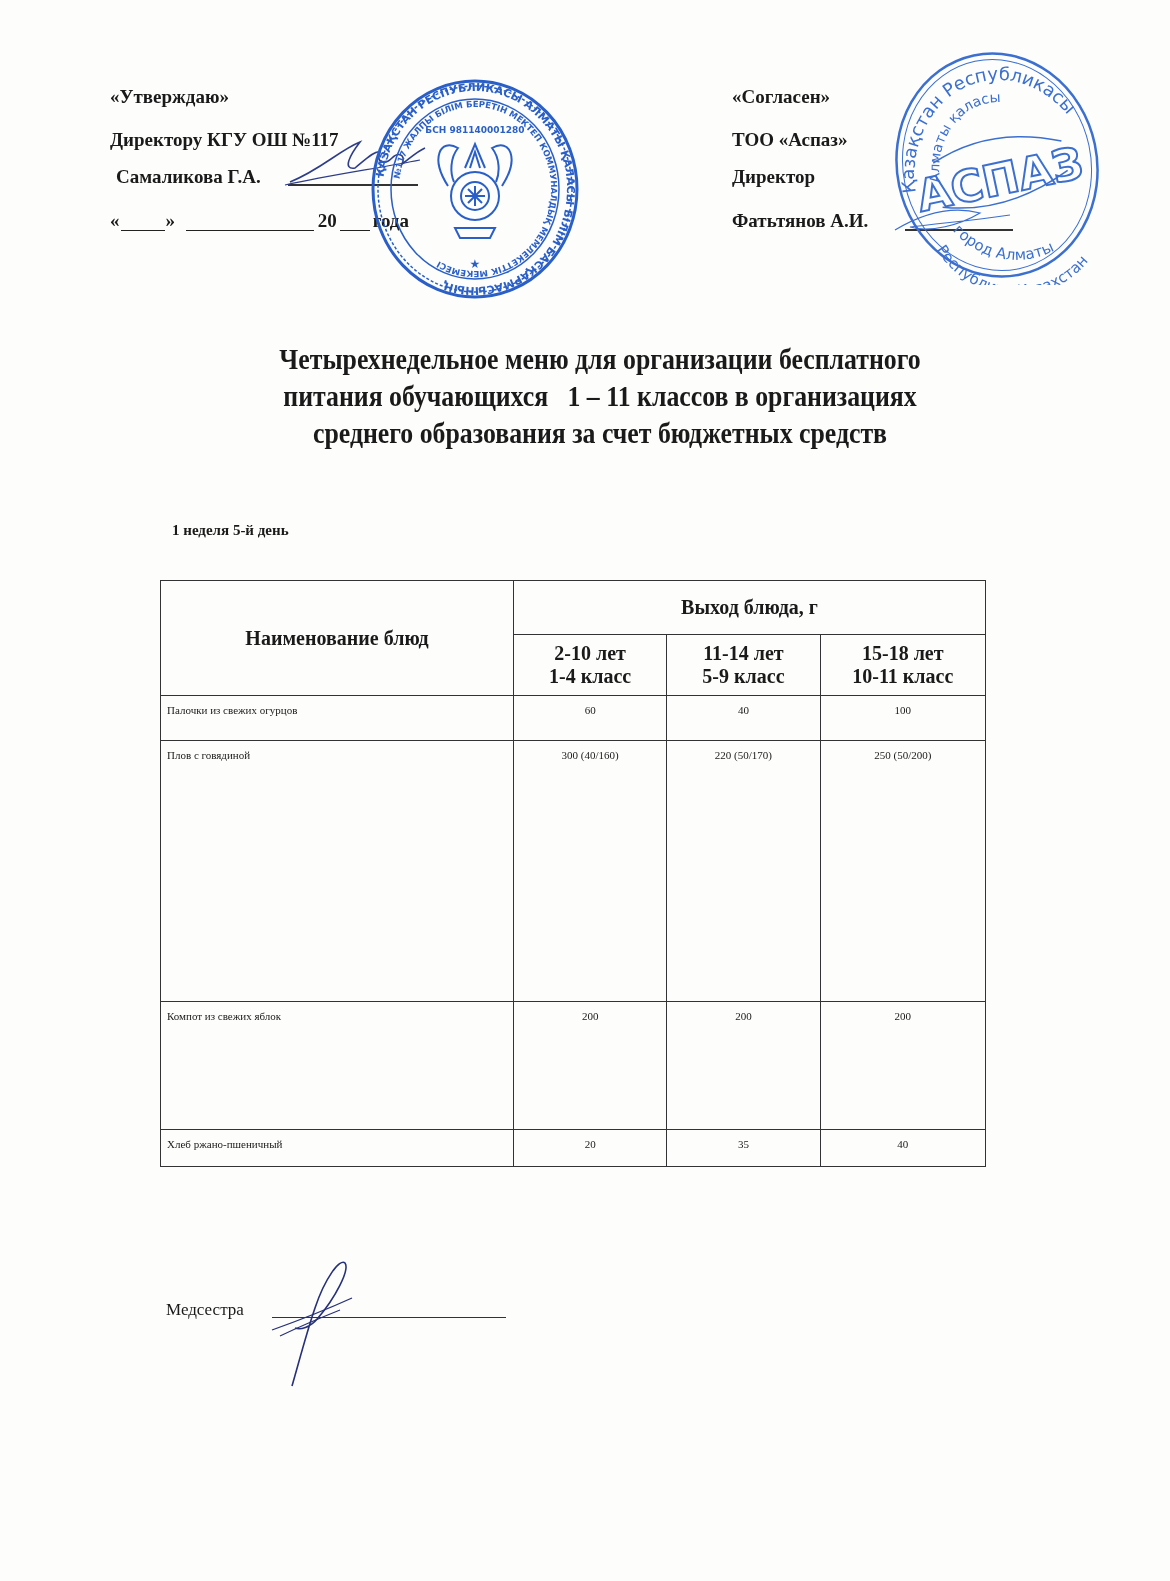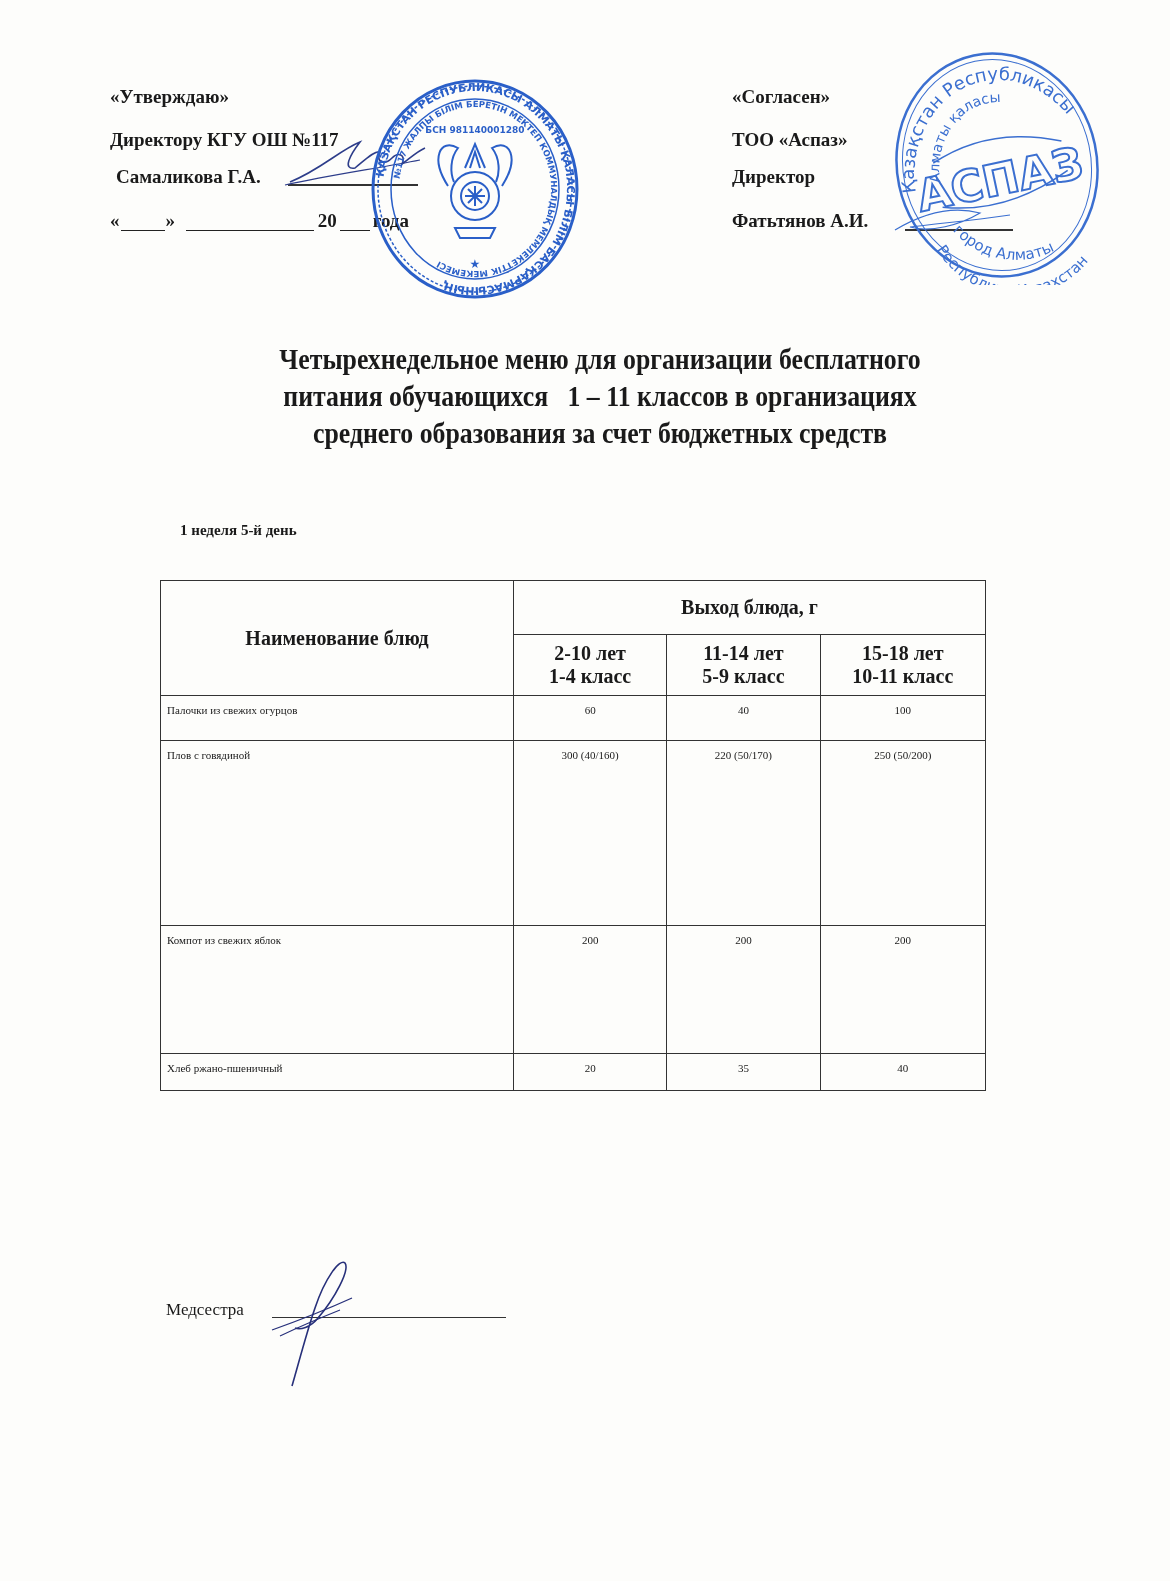--- a/index.html
+++ b/index.html
@@ -2,21 +2,21 @@
 <html><head>
 <meta charset="utf-8">
 <style>
   html, body { margin:0; padding:0; }
   body { width:1170px; height:1581px; background:#fdfdfb; position:relative; overflow:hidden;
          font-family:"Liberation Serif","DejaVu Serif",serif; color:#1a1a1a; }
   .abs { position:absolute; }
   .hdr { font-weight:bold; font-size:19px; line-height:1; white-space:nowrap; }
   .title { left:0; width:1200px; top:340px; text-align:center; font-weight:bold; font-size:30px; line-height:37px; transform:scaleX(0.86); transform-origin:600px 0; }
   .title div { white-space:nowrap; }
-  .subtitle { left:180px; top:522px; font-weight:bold; font-size:15px; }
+  .subtitle { left:172px; top:522px; font-weight:bold; font-size:15px; }
   table.menu { position:absolute; left:160px; top:580px; width:826px; border-collapse:collapse; font-size:15px; }
   table.menu td, table.menu th { border:1.5px solid #333; padding:0; }
   table.menu th { font-weight:bold; font-size:20px; text-align:center; }
   .c-name { width:350px; }
   .c-val { width:152px; }
   .c-val3 { width:164px; }
   table.menu td { vertical-align:top; font-size:11px; padding-top:8px; }
   table.menu td.name { padding-left:6px; }
   table.menu td.val { text-align:center; }
   .stamp { position:absolute; }
@@ -131,21 +131,21 @@
           <div>15-18 лет</div>
           <div>10-11 класс</div>
         </th>
   </tr>
   <tr style="height:45px;">
     <td class="name">Палочки из свежих огурцов</td>
     <td class="val">60</td>
     <td class="val">40</td>
     <td class="val">100</td>
   </tr>
-  <tr style="height:185px;margin-top:35px;">
+  <tr style="height:261px;margin-top:35px;">
     <td class="name">Плов с говядиной</td>
     <td class="val">300 (40/160)</td>
     <td class="val">220 (50/170)</td>
     <td class="val">250 (50/200)</td>
   </tr>
   <tr style="height:128px;">
     <td class="name">Компот из свежих яблок</td>
     <td class="val">200</td>
     <td class="val">200</td>
     <td class="val">200</td>

